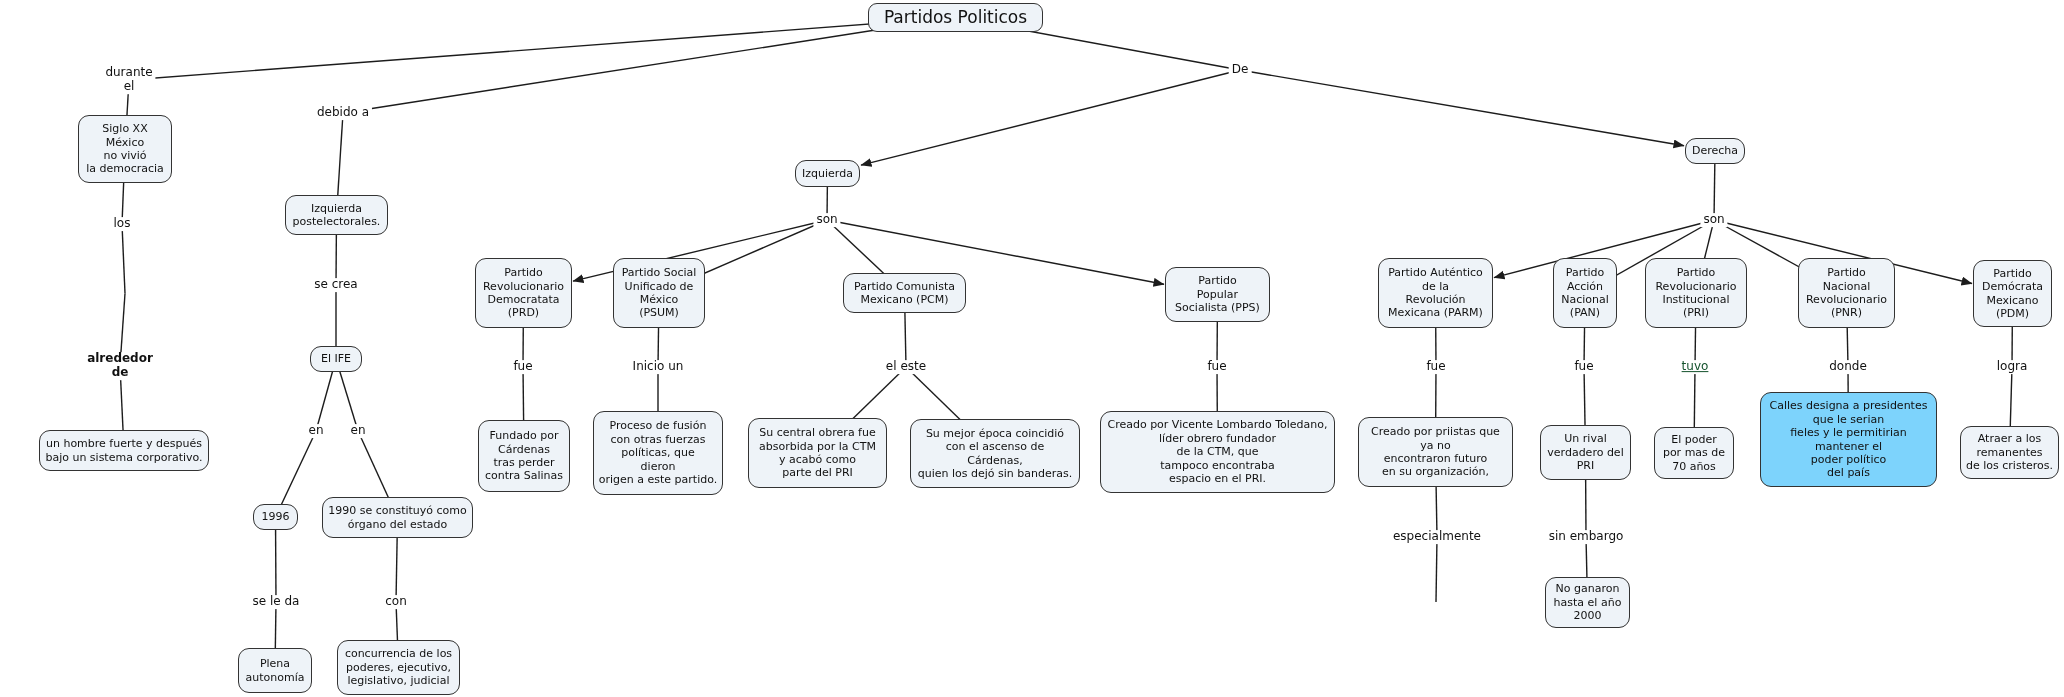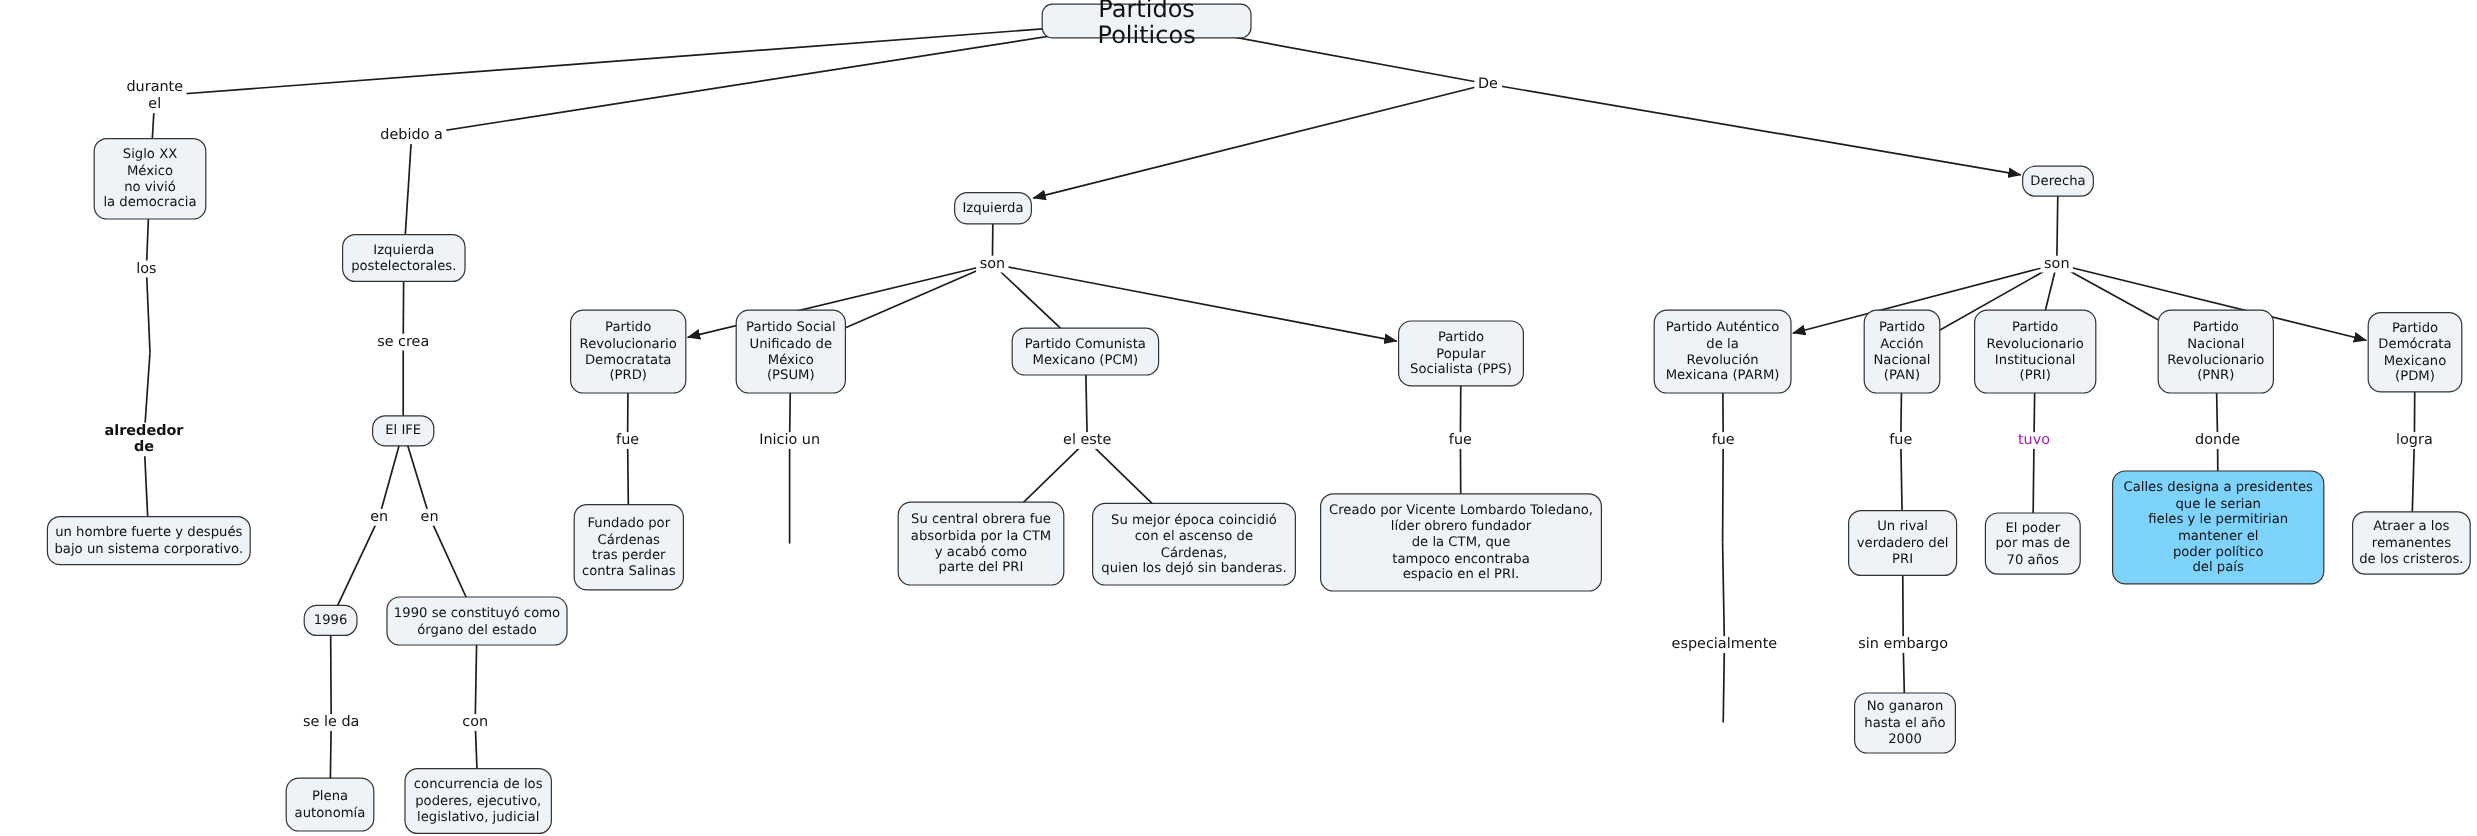--- a/index.html
+++ b/index.html
@@ -14,21 +14,21 @@
   .box{
     display:flex;align-items:center;justify-content:center;
     text-align:center;white-space:pre-line;
     border:1.5px solid #333333;
     border-radius:11px;
     background:#eef3f8;
     color:#111111;
     font-size:11px;line-height:1.22;
     padding:2px 3px;
   }
-  .box.title{font-size:20px;line-height:1.1;border-radius:9px;}
+  .box.title{font-size:17px;line-height:1.1;border-radius:9px;}
   .label{
     transform:translate(-50%,-50%);
     background:#ffffff;
     color:#111111;
     font-size:12px;line-height:1.15;
     text-align:center;white-space:pre-line;
     padding:0 3px;
   }
 </style>
 </head>
@@ -127,20 +127,25 @@
 (PSUM)</div>
     <div class="node box" style="left: 843px; top: 273px; width: 123px; height: 40px; background: rgb(238, 243, 248); border-color: rgb(51, 51, 51); color: rgb(17, 17, 17);">Partido Comunista
 Mexicano (PCM)</div>
     <div class="node box" style="left: 1165px; top: 267px; width: 105px; height: 55px; background: rgb(238, 243, 248); border-color: rgb(51, 51, 51); color: rgb(17, 17, 17);">Partido
 Popular
 Socialista (PPS)</div>
     <div class="node box" style="left: 478px; top: 420px; width: 92px; height: 72px; background: rgb(238, 243, 248); border-color: rgb(51, 51, 51); color: rgb(17, 17, 17);">Fundado por
 Cárdenas
 tras perder
 contra Salinas</div>
+    <div class="node box" style="left: 593px; top: 411px; width: 130px; height: 84px; background: rgb(238, 243, 248); border-color: rgb(51, 51, 51); color: rgb(17, 17, 17);">Proceso de fusión
+con otras fuerzas
+políticas, que
+dieron
+origen a este partido.</div>
     <div class="node box" style="left: 748px; top: 418px; width: 139px; height: 70px; background: rgb(238, 243, 248); border-color: rgb(51, 51, 51); color: rgb(17, 17, 17);">Su central obrera fue
 absorbida por la CTM
 y acabó como
 parte del PRI</div>
     <div class="node box" style="left: 910px; top: 419px; width: 170px; height: 69px; background: rgb(238, 243, 248); border-color: rgb(51, 51, 51); color: rgb(17, 17, 17);">Su mejor época coincidió
 con el ascenso de
 Cárdenas,
 quien los dejó sin banderas.</div>
     <div class="node box" style="left: 1100px; top: 411px; width: 235px; height: 82px; background: rgb(238, 243, 248); border-color: rgb(51, 51, 51); color: rgb(17, 17, 17);">Creado por Vicente Lombardo Toledano,
 líder obrero fundador
@@ -160,20 +165,24 @@
 Institucional
 (PRI)</div>
     <div class="node box" style="left: 1798px; top: 258px; width: 97px; height: 70px; background: rgb(238, 243, 248); border-color: rgb(51, 51, 51); color: rgb(17, 17, 17);">Partido
 Nacional
 Revolucionario
 (PNR)</div>
     <div class="node box" style="left: 1973px; top: 260px; width: 79px; height: 67px; background: rgb(238, 243, 248); border-color: rgb(51, 51, 51); color: rgb(17, 17, 17);">Partido
 Demócrata
 Mexicano
 (PDM)</div>
+    <div class="node box" style="left: 1358px; top: 417px; width: 155px; height: 70px; background: rgb(238, 243, 248); border-color: rgb(51, 51, 51); color: rgb(17, 17, 17);">Creado por priistas que
+ya no
+encontraron futuro
+en su organización,</div>
     <div class="node box" style="left: 1540px; top: 425px; width: 91px; height: 55px; background: rgb(238, 243, 248); border-color: rgb(51, 51, 51); color: rgb(17, 17, 17);">Un rival
 verdadero del
 PRI</div>
     <div class="node box" style="left: 1654px; top: 427px; width: 80px; height: 52px; background: rgb(238, 243, 248); border-color: rgb(51, 51, 51); color: rgb(17, 17, 17);">El poder
 por mas de
 70 años</div>
     <div class="node box" style="left: 1760px; top: 392px; width: 177px; height: 95px; background: #7dd3fc; border-color: rgb(51, 51, 51); color: rgb(17, 17, 17);">Calles designa a presidentes
 que le serian
 fieles y le permitirian
 mantener el
@@ -198,18 +207,18 @@
     <div class="node label" style="left: 276px; top: 602px; background: rgb(255, 255, 255); color: rgb(17, 17, 17);">se le da</div>
     <div class="node label" style="left: 396px; top: 602px; background: rgb(255, 255, 255); color: rgb(17, 17, 17);">con</div>
     <div class="node label" style="left: 827px; top: 220px; background: rgb(255, 255, 255); color: rgb(17, 17, 17);">son</div>
     <div class="node label" style="left: 523px; top: 367px; background: rgb(255, 255, 255); color: rgb(17, 17, 17);">fue</div>
     <div class="node label" style="left: 658px; top: 367px; background: rgb(255, 255, 255); color: rgb(17, 17, 17);">Inicio un</div>
     <div class="node label" style="left: 906px; top: 367px; background: rgb(255, 255, 255); color: rgb(17, 17, 17);">el este</div>
     <div class="node label" style="left: 1217px; top: 367px; background: rgb(255, 255, 255); color: rgb(17, 17, 17);">fue</div>
     <div class="node label" style="left: 1714px; top: 220px; background: rgb(255, 255, 255); color: rgb(17, 17, 17);">son</div>
     <div class="node label" style="left: 1436px; top: 367px; background: rgb(255, 255, 255); color: rgb(17, 17, 17);">fue</div>
     <div class="node label" style="left: 1584px; top: 367px; background: rgb(255, 255, 255); color: rgb(17, 17, 17);">fue</div>
-    <div class="node label" style="left: 1695px; top: 367px; background: rgb(255, 255, 255); color: #a21caf;">tuvo</div>
+    <div class="node label" style="left: 1695px; top: 367px; background: rgb(255, 255, 255); color: #14532d; text-decoration: underline;">tuvo</div>
     <div class="node label" style="left: 1848px; top: 367px; background: rgb(255, 255, 255); color: rgb(17, 17, 17);">donde</div>
     <div class="node label" style="left: 2012px; top: 367px; background: rgb(255, 255, 255); color: rgb(17, 17, 17);">logra</div>
     <div class="node label" style="left: 1437px; top: 537px; background: rgb(255, 255, 255); color: rgb(17, 17, 17);">especialmente</div>
     <div class="node label" style="left: 1586px; top: 537px; background: rgb(255, 255, 255); color: rgb(17, 17, 17);">sin embargo</div>
   </div>
 
 </body></html>

